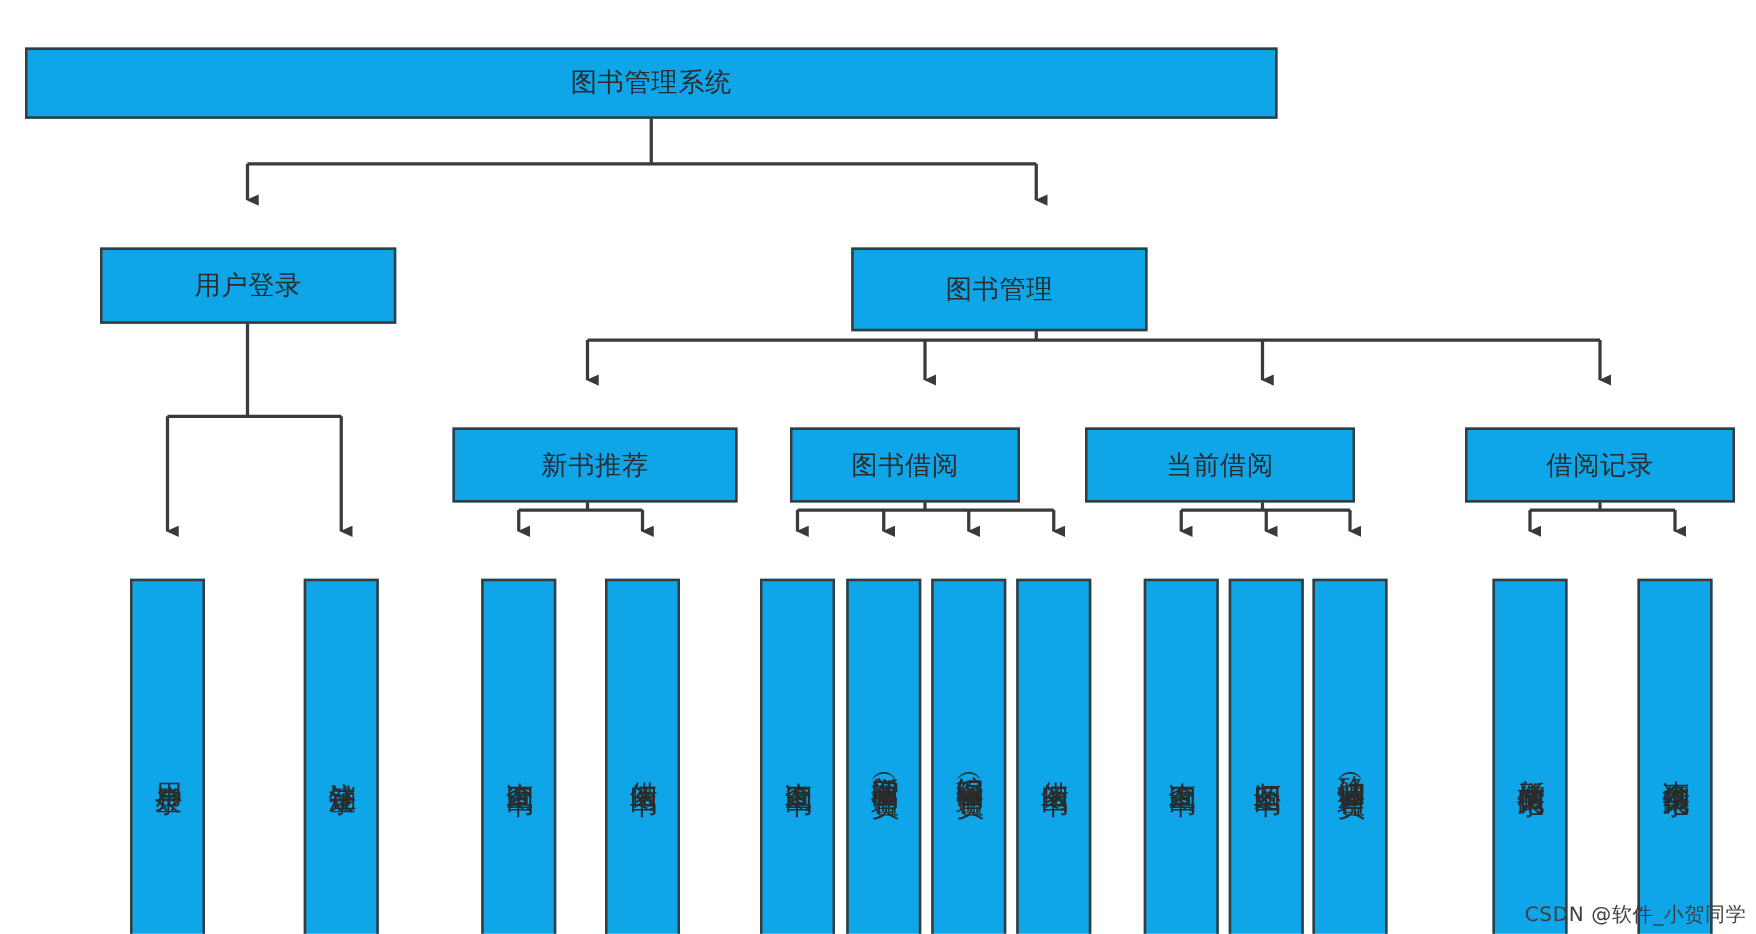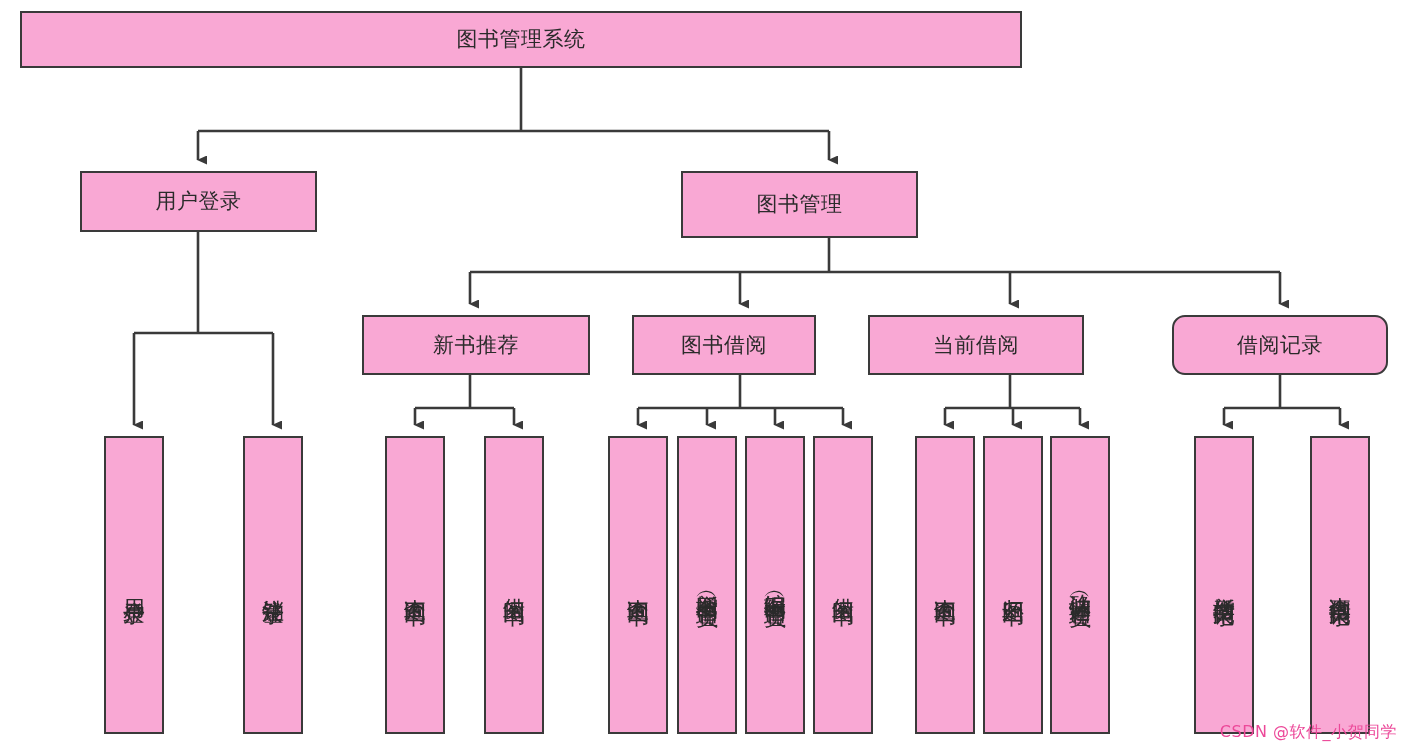--- a/index.html
+++ b/index.html
@@ -24,26 +24,27 @@
   svg.canvas {
     position: absolute;
     left: 0;
     top: 0;
     width: 1405px;
     height: 747px;
   }
   .node-box {
     position: absolute;
     box-sizing: border-box;
-    background: #f9a8d4;
+    background: #0ea5e9;
     border: 2px solid #3a3a3a;
     display: flex;
     align-items: center;
     justify-content: center;
     overflow: hidden;
+    margin-top: 27px;
   }
   .node-label {
     color: #2b2b2b;
     font-size: 21px;
     line-height: 1.18;
     letter-spacing: 0.5px;
     white-space: nowrap;
     text-align: center;
   }
   .node-label.vertical {
@@ -51,21 +52,21 @@
     text-orientation: upright;
     font-size: 22px;
     letter-spacing: 2px;
     line-height: 1.0;
   }
   .watermark {
     position: absolute;
     right: 8px;
     bottom: 4px;
     font-size: 16px;
-    color: #ec4899;
+    color: #404040;
     white-space: nowrap;
     letter-spacing: 0.5px;
   }
 </style>
 </head>
 <body>
 
 <div id="diagram-root">
 
   <svg class="canvas" id="connector-layer" viewBox="0 0 1405 747" xmlns="http://www.w3.org/2000/svg">
@@ -123,21 +124,21 @@
       </div>
       <div class="node-box" style="left: 362px; top: 315px; width: 228px; height: 60px;">
         <div class="node-label">新书推荐</div>
       </div>
       <div class="node-box" style="left: 632px; top: 315px; width: 184px; height: 60px;">
         <div class="node-label">图书借阅</div>
       </div>
       <div class="node-box" style="left: 868px; top: 315px; width: 216px; height: 60px;">
         <div class="node-label">当前借阅</div>
       </div>
-      <div class="node-box" style="left: 1172px; top: 315px; width: 216px; height: 60px; border-radius: 13px;">
+      <div class="node-box" style="left: 1172px; top: 315px; width: 216px; height: 60px;">
         <div class="node-label">借阅记录</div>
       </div>
       <div class="node-box" style="left: 104px; top: 436px; width: 60px; height: 298px;">
         <div class="node-label vertical">用户登录</div>
       </div>
       <div class="node-box" style="left: 243px; top: 436px; width: 60px; height: 298px;">
         <div class="node-label vertical">注销登录</div>
       </div>
       <div class="node-box" style="left: 385px; top: 436px; width: 60px; height: 298px;">
         <div class="node-label vertical">查询图书</div>

